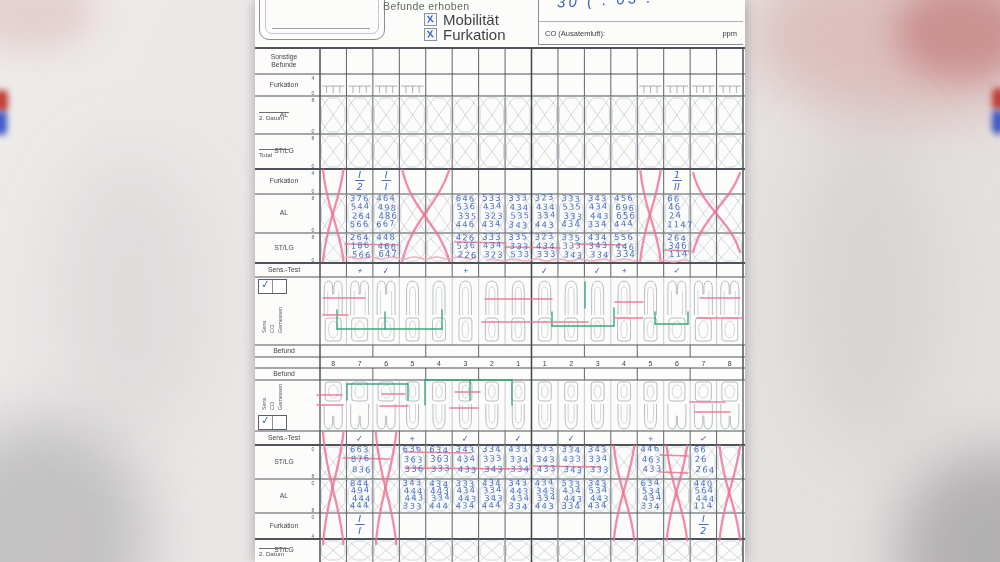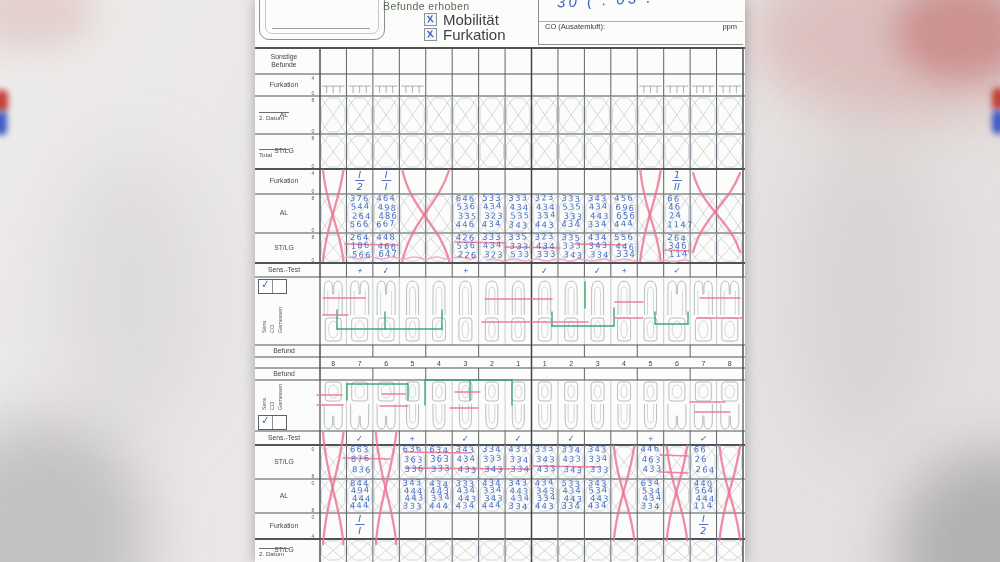--- a/index.html
+++ b/index.html
@@ -27,21 +27,21 @@
   .roundbox{position:absolute;left:4px;top:-22px;width:124px;height:60px;border:1.4px solid #8a8f94;border-radius:10px;}
   .roundbox-inner{position:absolute;left:5px;top:5px;right:5px;bottom:5px;border:0.8px solid #c3c8cc;border-radius:7px;}
   .roundline{position:absolute;left:12px;top:49px;width:98px;border-top:1px solid #9aa0a6;}
   .hdr-title{position:absolute;left:128px;top:0px;font-size:10.5px;letter-spacing:.4px;color:#5d6b60;}
   .cbrow{position:absolute;left:169px;height:13px;display:flex;align-items:center;gap:6px;}
   .cbbox{display:inline-flex;align-items:center;justify-content:center;width:11px;height:11px;border:1px solid #8d939a;background:#f4f6f7;}
   .cbx{color:#3a63c2;font-size:10px;font-weight:bold;transform:rotate(-6deg) translateY(-0.5px);}
   .cblabel{font-size:15px;color:#3f4347;}
   .cobox{position:absolute;left:283px;top:0;width:204px;height:44px;border-left:1px solid #8a8f94;border-bottom:1px solid #8a8f94;}
   .co-note{position:absolute;left:18px;top:-9px;font-size:15px;color:#3a63c2;letter-spacing:3px;transform:rotate(-3deg);font-style:italic;}
-  .co-row{position:absolute;left:0;right:0;top:21px;bottom:0;border-top:1px solid #aab0b5;display:flex;justify-content:space-between;padding:0 6px;font-size:7.5px;color:#3c4043;gap:20px;}
+  .co-row{position:absolute;left:0;right:0;top:21px;bottom:0;border-top:1px solid #aab0b5;display:flex;justify-content:space-between;align-items:center;padding:0 6px;font-size:7.5px;color:#3c4043;gap:20px;}
 
   
   .lbl{position:absolute;left:0;width:58px;text-align:center;font-size:6.8px;color:#42464c;line-height:1.2;white-space:pre-line;}
   .side-lbl{position:absolute;left:4px;width:30px;text-align:left;font-size:6.2px;color:#4a4e54;border-top:.9px solid #6b7076;padding-top:1px;}
 
   
   .side-note{position:absolute;font-size:5.4px;color:#5a5f66;line-height:1.45;white-space:pre;transform:rotate(-90deg);transform-origin:0 0;}
   .cbx2{position:absolute;left:3px;width:27px;height:13px;border:1.1px solid #5b6066;display:flex;background:#fff;}
   .cbx2 .cell{flex:1;border-right:1px solid #8a8f94;position:relative;}
   .cbx2 .cell:last-child{border-right:none;}

